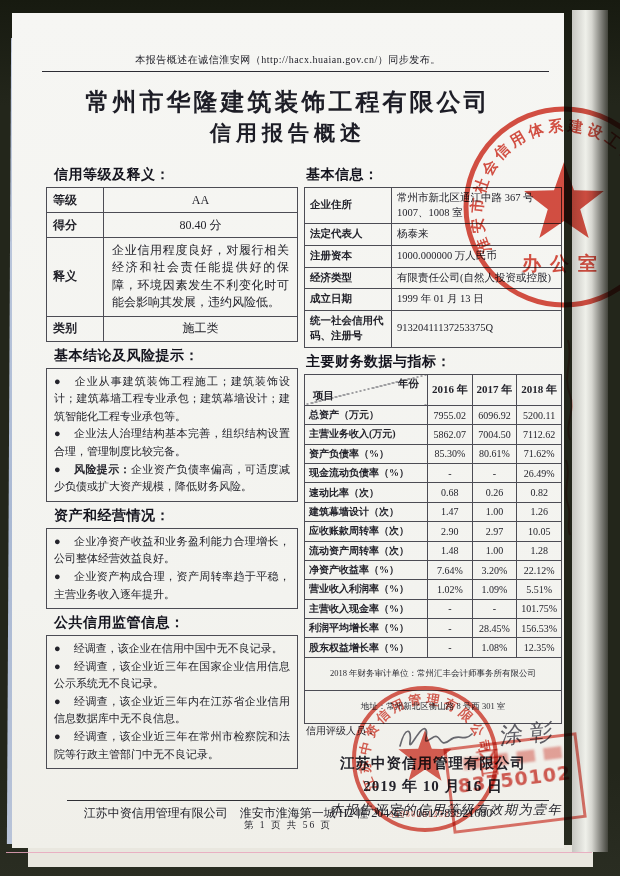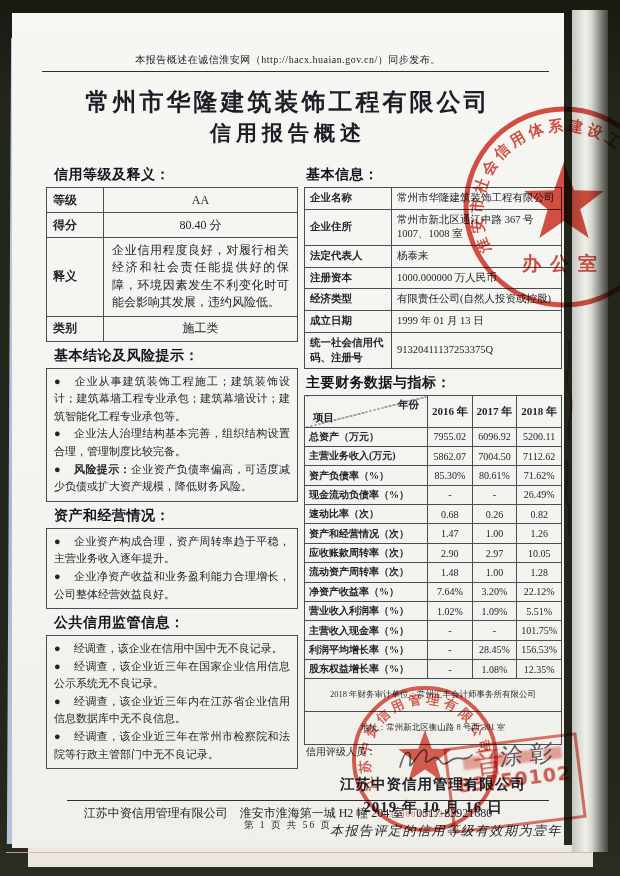--- a/index.html
+++ b/index.html
@@ -127,41 +127,37 @@
 
       <div class="sec">基本结论及风险提示：</div>
       <div class="bbox">
         <p><span class="dot">●</span><span>企业从事建筑装饰工程施工；建筑装饰设计；建筑幕墙工程专业承包；建筑幕墙设计；建筑智能化工程专业承包等。</span></p>
         <p><span class="dot">●</span><span>企业法人治理结构基本完善，组织结构设置合理，管理制度比较完备。</span></p>
         <p><span class="dot">●</span><span class="riskb">风险提示：</span><span>企业资产负债率偏高，可适度减少负债或扩大资产规模，降低财务风险。</span></p>
       </div>
 
       <div class="sec">资产和经营情况：</div>
       <div class="bbox">
+        <p><span class="dot">●</span><span>企业净资产收益和业务盈利能力合理增长，公司整体经营效益良好。</span></p>
         <p><span class="dot">●</span><span>企业资产构成合理，资产周转率趋于平稳，主营业务收入逐年提升。</span></p>
-        <p><span class="dot">●</span><span>企业净资产收益和业务盈利能力合理增长，公司整体经营效益良好。</span></p>
       </div>
 
       <div class="sec">公共信用监管信息：</div>
       <div class="bbox">
         <p><span class="dot">●</span><span>经调查，该企业在信用中国中无不良记录。</span></p>
         <p><span class="dot">●</span><span>经调查，该企业近三年在国家企业信用信息公示系统无不良记录。</span></p>
         <p><span class="dot">●</span><span>经调查，该企业近三年内在江苏省企业信用信息数据库中无不良信息。</span></p>
         <p><span class="dot">●</span><span>经调查，该企业近三年在常州市检察院和法院等行政主管部门中无不良记录。</span></p>
       </div>
     </div>
 
     <div id="col-right">
       <div class="sec">基本信息：</div>
       <table class="basic">
         <tbody>
-            <tr>
-              <td class="lbl">企业名称</td>
-              <td>常州市华隆建筑装饰工程有限公司</td>
-            </tr>
         <tr>
               <td class="lbl">企业住所</td>
               <td>常州市新北区通江中路 367 号 1007、1008 室</td>
             </tr>
         <tr>
               <td class="lbl">法定代表人</td>
               <td>杨泰来</td>
             </tr>
         <tr>
               <td class="lbl">注册资本</td>
@@ -218,21 +214,21 @@
               <td>-</td>
               <td>26.49%</td>
             </tr>
         <tr>
               <td class="lbl">速动比率（次）</td>
               <td>0.68</td>
               <td>0.26</td>
               <td>0.82</td>
             </tr>
         <tr>
-              <td class="lbl">资产和经营情况（次）</td>
+              <td class="lbl">建筑幕墙设计（次）</td>
               <td>1.47</td>
               <td>1.00</td>
               <td>1.26</td>
             </tr>
         <tr>
               <td class="lbl">应收账款周转率（次）</td>
               <td>2.90</td>
               <td>2.97</td>
               <td>10.05</td>
             </tr>

